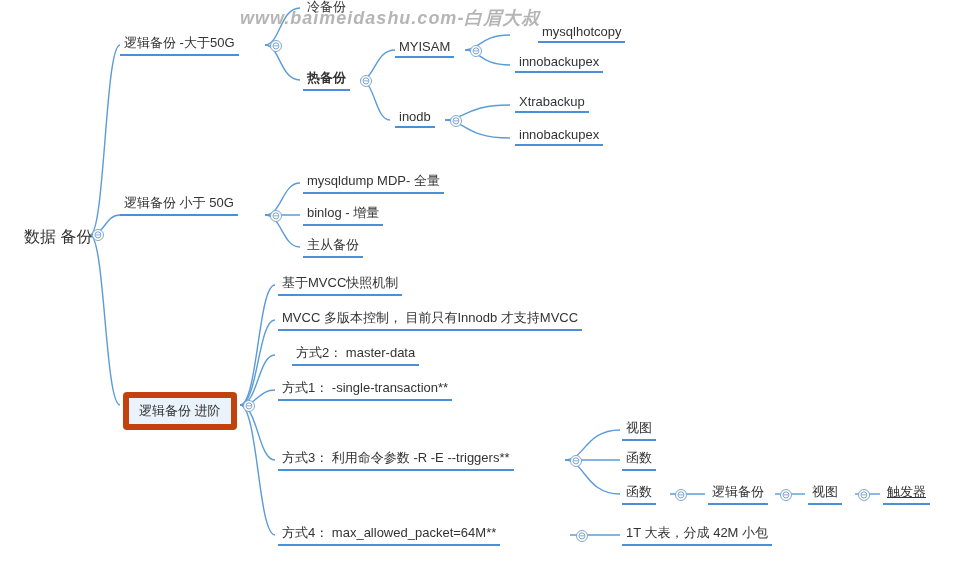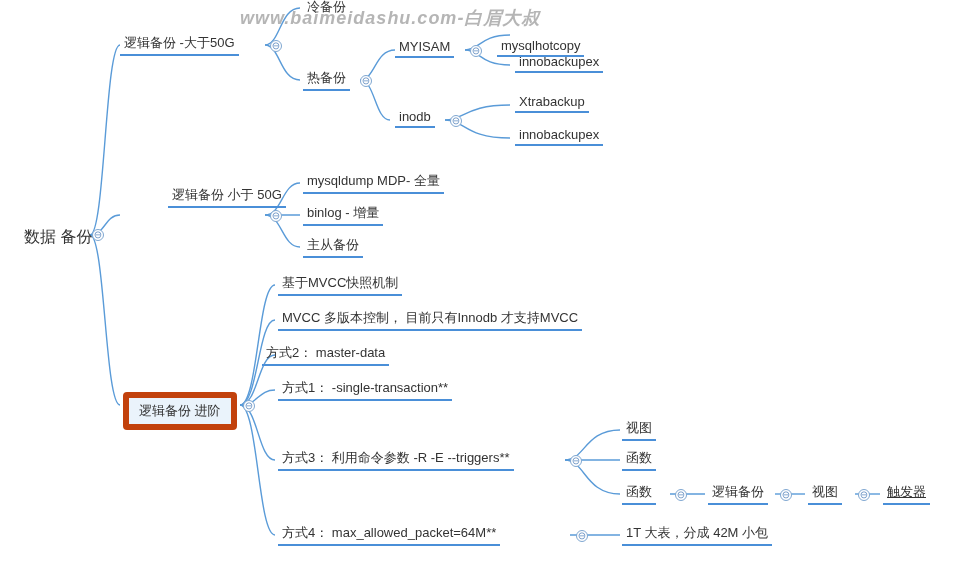--- a/index.html
+++ b/index.html
@@ -100,42 +100,42 @@
     <path d="M570 535 C590 535 590 535 620 535"></path>
   </g>
 </svg>
 
 <div class="node root" style="left:20px; top:225px;">数据 备份</div>
 <div class="toggle" style="left:92px; top:229px;">⊖</div>
 
 <div class="node" style="left:120px; top:32px;">逻辑备份 -大于50G</div>
 <div class="toggle" style="left:270px; top:40px;">⊖</div>
 <div class="node" style="left:303px; top:-4px; border-bottom:none;">冷备份</div>
-<div class="node" style="left:303px; top:67px;">热备份</div>
+<div class="node" style="left:303px; top:67px;font-weight:bold;">热备份</div>
 <div class="toggle" style="left:360px; top:75px;">⊖</div>
 <div class="node" style="left:395px; top:37px;">MYISAM</div>
 <div class="toggle" style="left:470px; top:45px;">⊖</div>
-<div class="node" style="left:497px; top:22px;margin-top:14px;">mysqlhotcopy</div>
+<div class="node" style="left:538px; top:22px;">mysqlhotcopy</div>
 <div class="node" style="left:515px; top:52px;">innobackupex</div>
 <div class="node" style="left:395px; top:107px;">inodb</div>
 <div class="toggle" style="left:450px; top:115px;">⊖</div>
 <div class="node" style="left:515px; top:92px;">Xtrabackup</div>
 <div class="node" style="left:515px; top:125px;">innobackupex</div>
 
-<div class="node" style="left:120px; top:184px;margin-left:48px;">逻辑备份 小于 50G</div>
+<div class="node" style="left:120px; top:192px;">逻辑备份 小于 50G</div>
 <div class="toggle" style="left:270px; top:210px;">⊖</div>
 <div class="node" style="left:303px; top:170px;">mysqldump  MDP- 全量</div>
 <div class="node" style="left:303px; top:202px;">binlog - 增量</div>
 <div class="node" style="left:303px; top:234px;">主从备份</div>
 
 <div class="node boxed" style="left:123px; top:392px;">逻辑备份 进阶</div>
 <div class="toggle" style="left:243px; top:400px;">⊖</div>
 <div class="node" style="left:278px; top:272px;">基于MVCC快照机制</div>
 <div class="node" style="left:278px; top:307px;">MVCC 多版本控制， 目前只有Innodb 才支持MVCC</div>
-<div class="node" style="left:262px; top:342px;">方式2： master-data</div>
+<div class="node" style="left:292px; top:342px;">方式2： master-data</div>
 <div class="node" style="left:278px; top:377px;">方式1： -single-transaction**</div>
 <div class="node" style="left:278px; top:447px;">方式3： 利用命令参数 -R -E --triggers**</div>
 <div class="toggle" style="left:570px; top:455px;">⊖</div>
 <div class="node" style="left:622px; top:417px;">视图</div>
 <div class="node" style="left:622px; top:447px;">函数</div>
 <div class="node" style="left:622px; top:481px;">函数</div>
 <div class="toggle" style="left:675px; top:489px;">⊖</div>
 <div class="node" style="left:708px; top:481px;">逻辑备份</div>
 <div class="toggle" style="left:780px; top:489px;">⊖</div>
 <div class="node" style="left:808px; top:481px;">视图</div>

